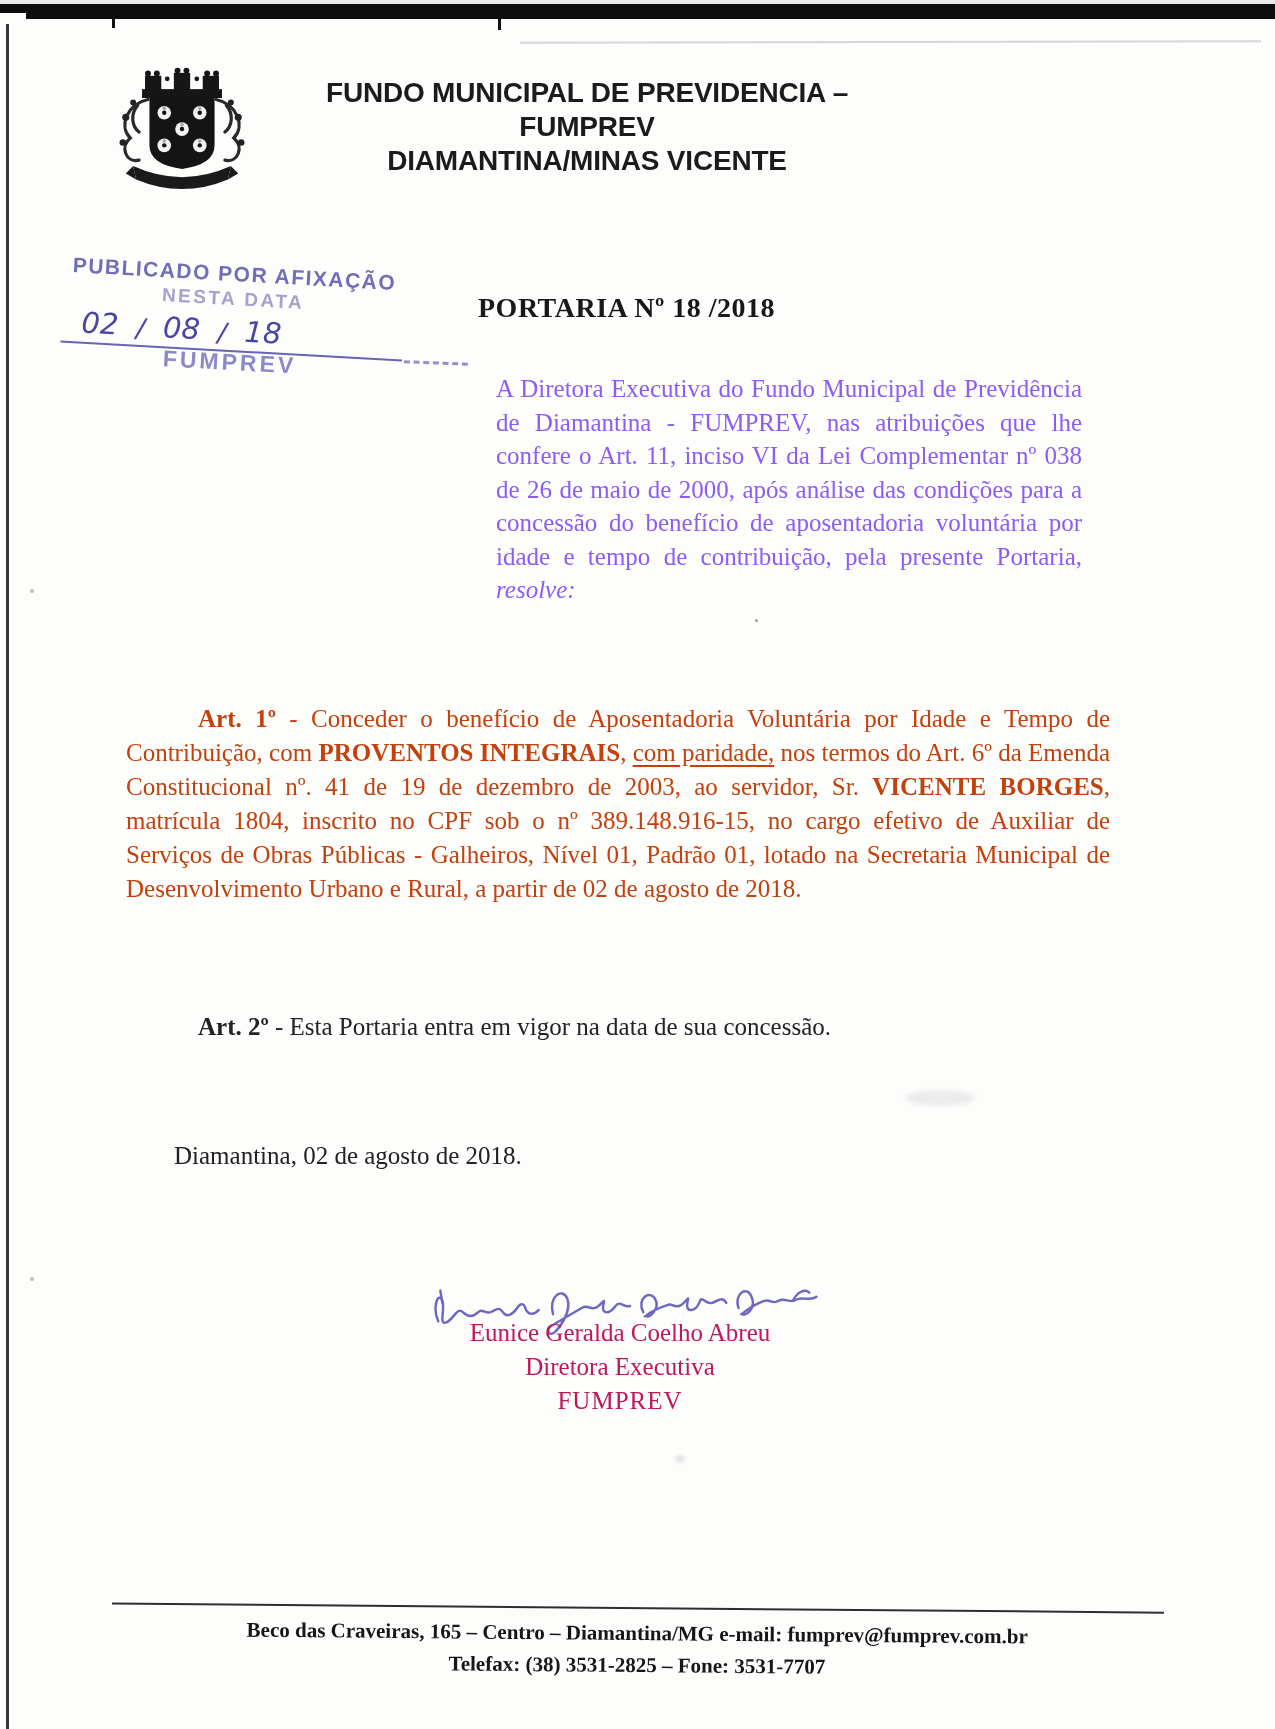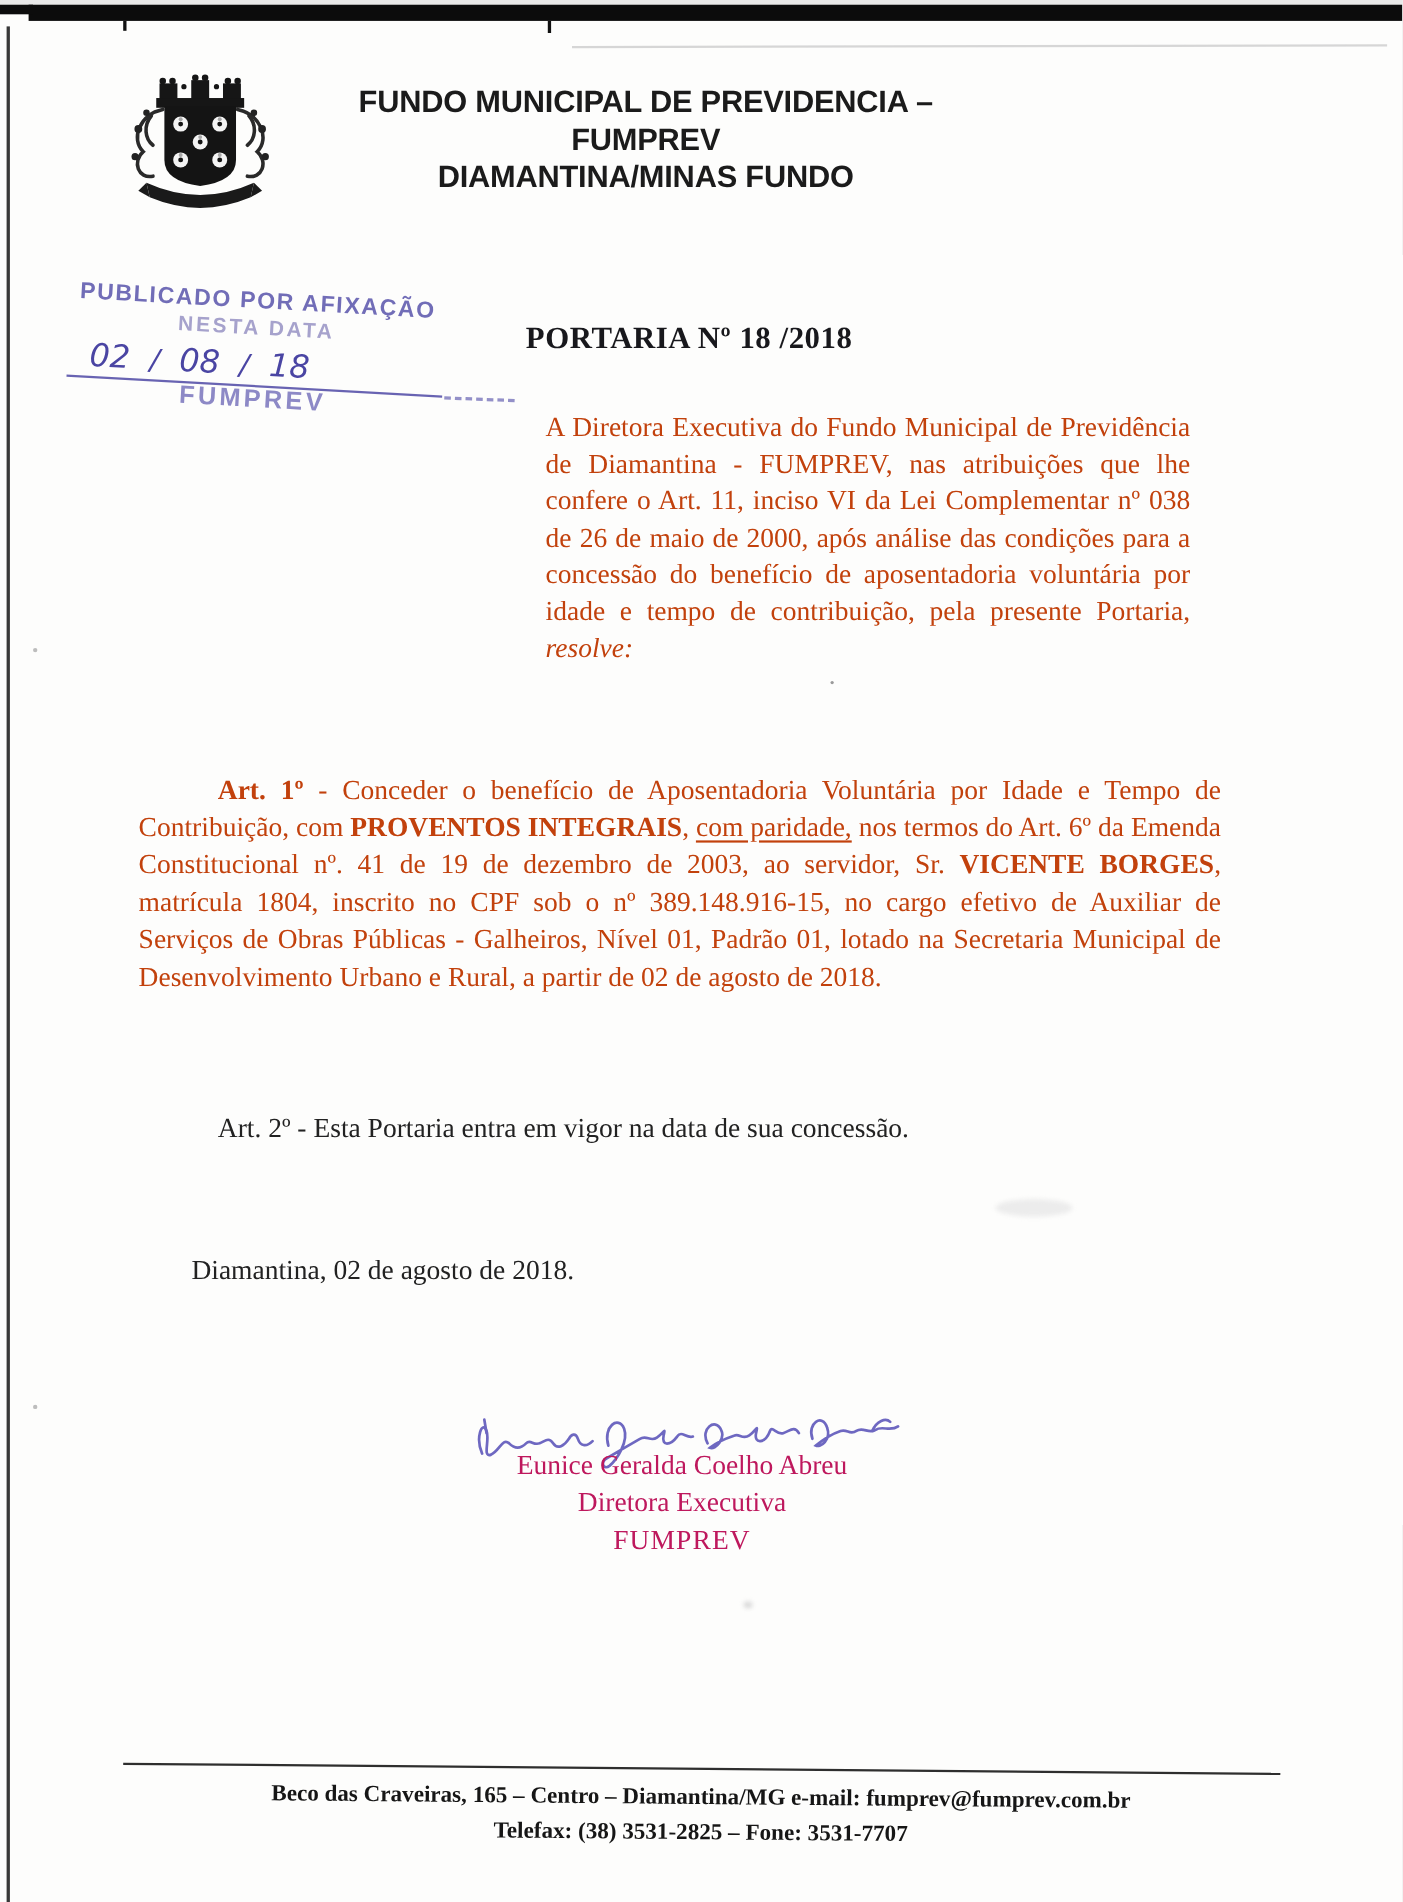--- a/index.html
+++ b/index.html
@@ -64,37 +64,37 @@
 
   
   .doc-title{
     position:absolute;top:288px;left:478px;
     font-size:28px;font-weight:bold;letter-spacing:.5px;color:#18181c;
   }
 
   
   .preamble{
     position:absolute;top:368px;left:496px;width:586px;
-    font-size:25px;line-height:33.5px;text-align:justify;color:#c2410c;
+    font-size:25px;line-height:33.5px;text-align:justify;color:#8b5cf6;
   }
   .preamble .resolve{font-style:italic;}
 
   
   .article1{
     position:absolute;top:698px;left:126px;width:984px;
     font-size:25px;line-height:34px;text-align:justify;text-indent:72px;color:#c2410c;
   }
   .article1 .art-label{font-weight:bold;}
   .article1 .b{font-weight:bold;}
   .article1 .u{text-decoration:underline;text-underline-offset:4px;}
   .article2{
     position:absolute;top:1006px;left:126px;width:984px;
     font-size:25px;line-height:34px;text-indent:72px;color:#222;
   }
-  .article2 .art-label{font-weight:normal;}
+  .article2 .art-label{font-weight:bold;}
 
   
   .dateline{position:absolute;top:1138px;left:174px;font-size:25px;color:#222;}
 
   
   .signature-svg{position:absolute;top:1272px;left:428px;width:410px;height:62px;}
   .signature-block{
     position:absolute;top:1312px;left:330px;width:580px;
     text-align:center;font-size:25px;line-height:34px;color:#be185d;
   }
@@ -184,21 +184,21 @@
         </g>
     </g>
 
     <path d="M17 71 Q50 86 83 71 L81 80 Q50 93 19 80 Z" fill="#1a1a1a"></path>
     <path d="M17 71 L12 76 L19 80 Z" fill="#1a1a1a"></path>
     <path d="M83 71 L88 76 L81 80 Z" fill="#1a1a1a"></path>
   </svg>
 
   <div class="header-text">
     <div class="header-line1">FUNDO MUNICIPAL DE PREVIDENCIA – FUMPREV</div>
-    <div class="header-line2">DIAMANTINA/MINAS FUNDO</div>
+    <div class="header-line2">DIAMANTINA/MINAS VICENTE</div>
   </div>
 
   <div class="stamp">
     <div class="stamp-line1">PUBLICADO POR AFIXAÇÃO</div>
     <div class="stamp-line2">NESTA DATA</div>
     <div class="stamp-dateline">
       <span class="stamp-day">02</span>
       <span class="stamp-slash">/</span>
       <span>08</span>
       <span class="stamp-slash">/</span>

